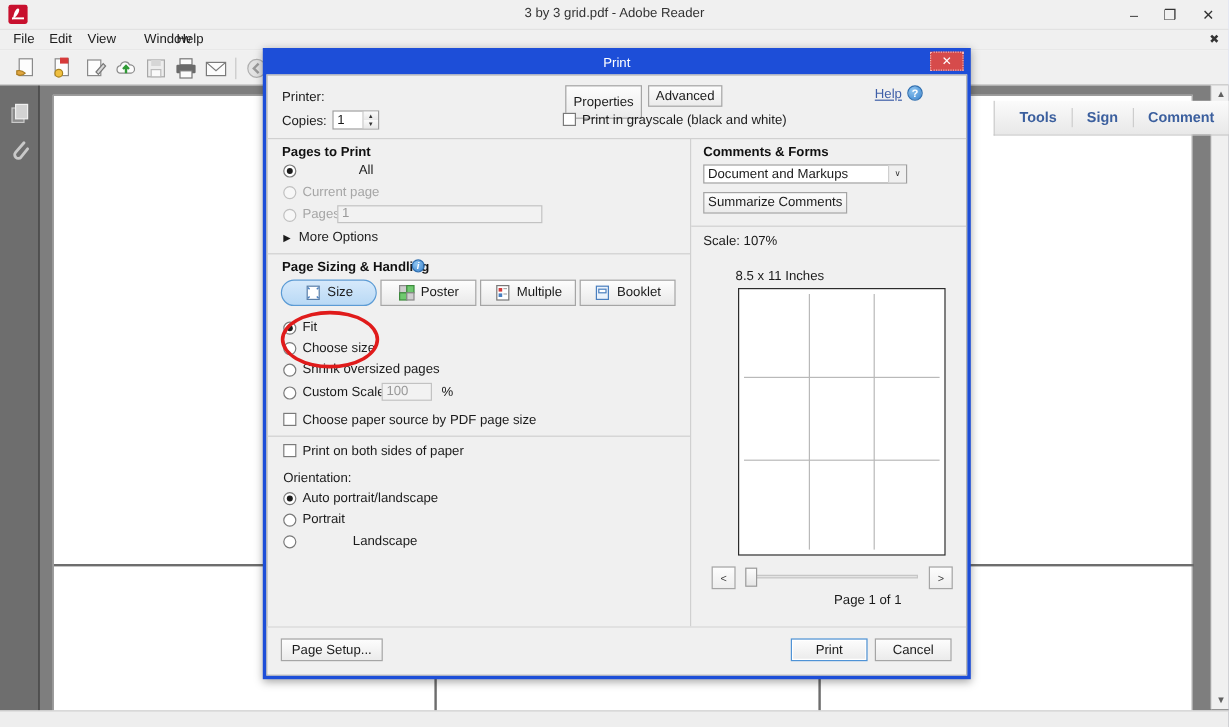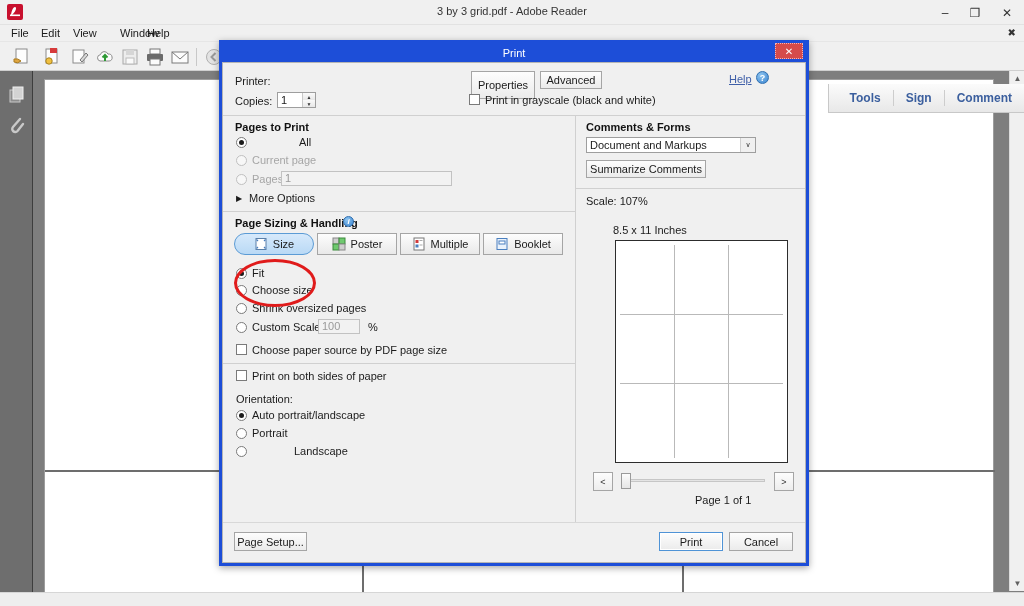--- a/index.html
+++ b/index.html
@@ -461,21 +461,21 @@
         </div>
       </div>
 
       <div class="navbtn" style="left:370px; top:409px;">&lt;</div>
       <div class="slider-track" style="left:400px; top:416px; width:142px;"></div>
       <div class="slider-thumb" style="left:398px; top:410px;"></div>
       <div class="navbtn" style="left:551px; top:409px;">&gt;</div>
       <div class="lbl" style="left:440px; top:431px;margin-left:32px;">Page 1 of 1</div>
 
       <div class="bottombar">
-        <div class="btn" style="left:11px; top:9px; width:73px; height:19px;">Page Setup...</div>
+        <div class="btn" style="left:11px; top:9px; width:85px; height:19px;">Page Setup...</div>
         <div class="btn primary" style="left:436px; top:9px; width:64px; height:19px;">Print</div>
         <div class="btn" style="left:506px; top:9px; width:64px; height:19px;">Cancel</div>
       </div>
 
     </div>
   </div>
 
 </div>
 
 </body></html>

